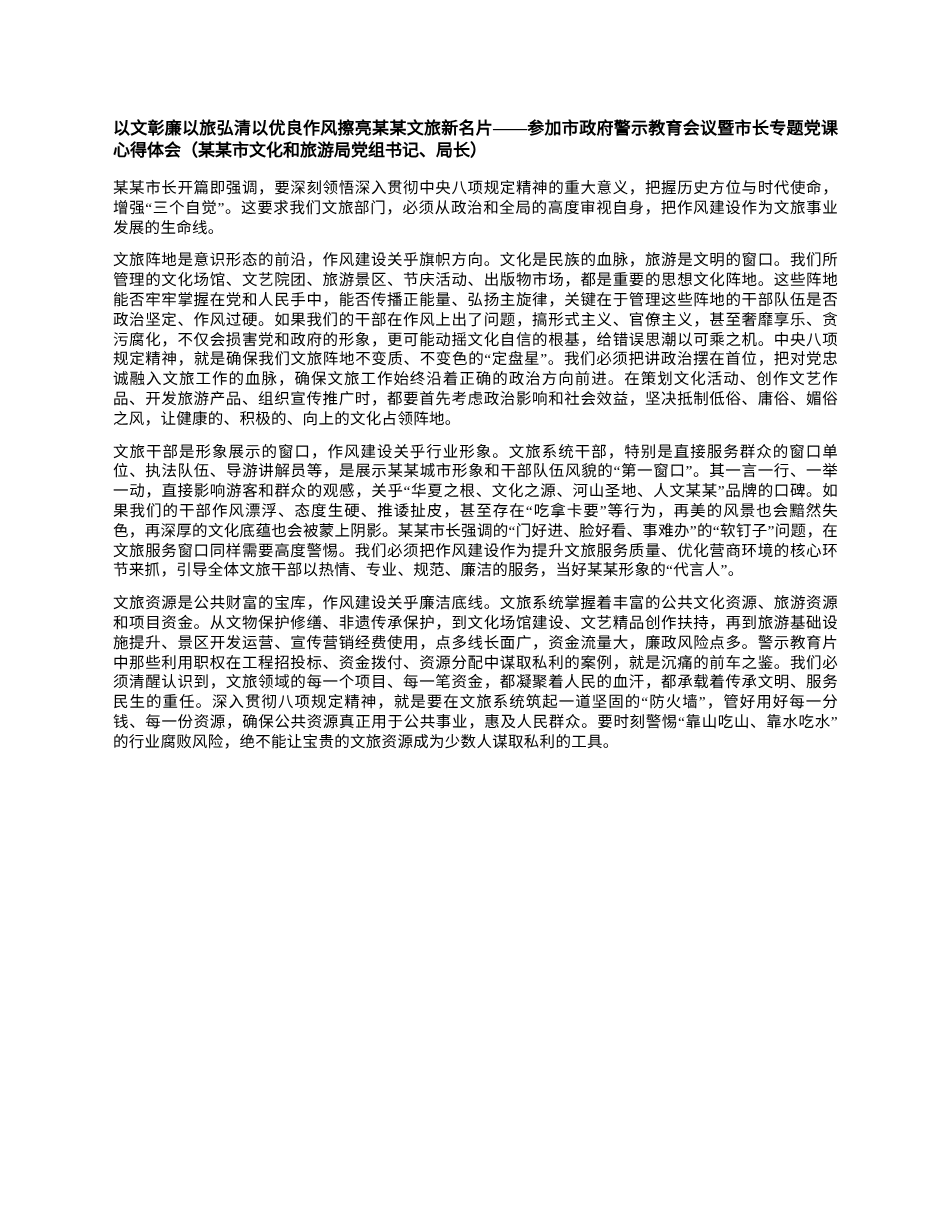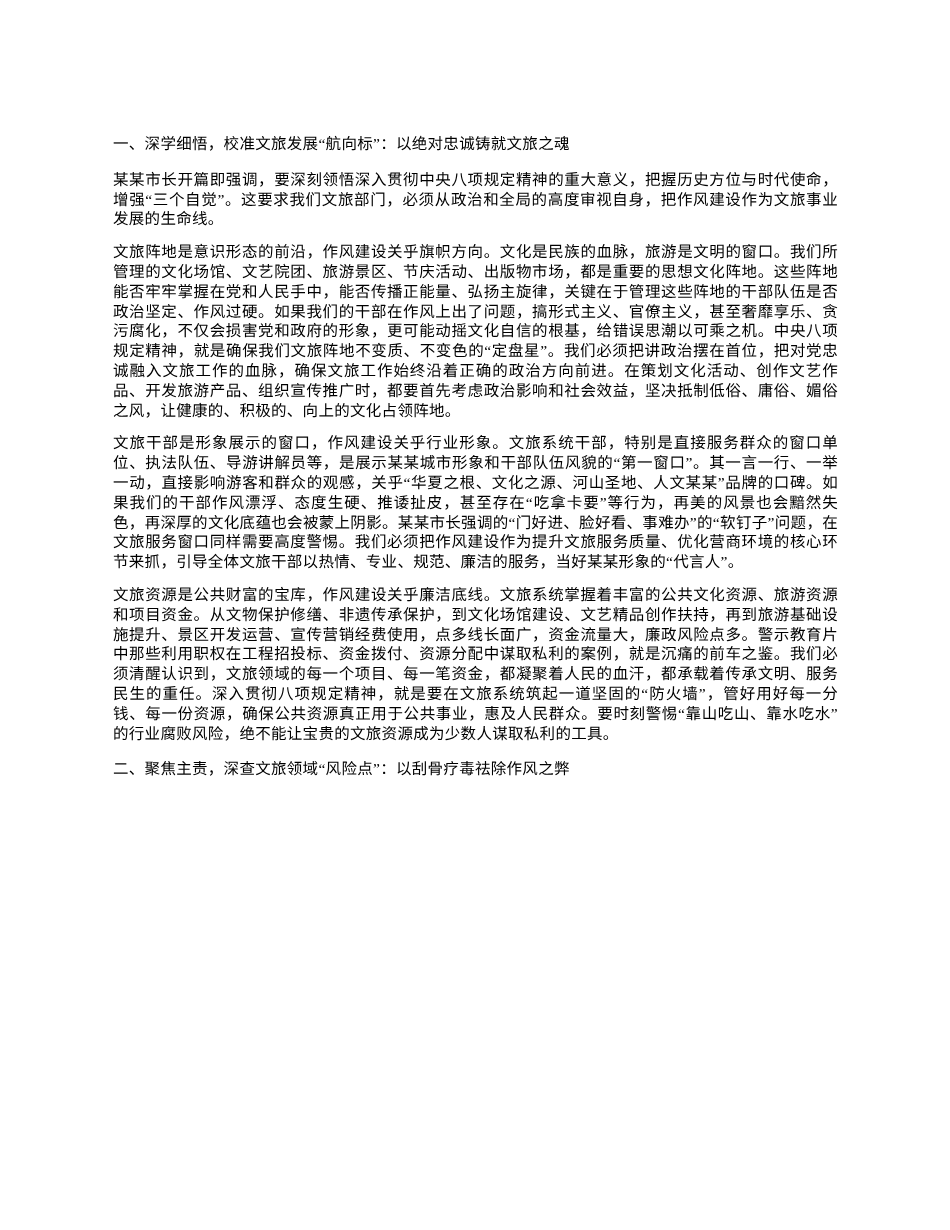--- a/index.html
+++ b/index.html
@@ -42,27 +42,26 @@
   .section-heading {
     margin-top: 16px;
     margin-bottom: 16px;
   }
 </style>
 </head>
 <body>
 
 <div class="page">
 
+  <h1 class="doc-title">以文彰廉以旅弘清以优良作风擦亮某某文旅新名片——参加市政府警示教育会议暨市长专题党课心得体会（某某市文化和旅游局党组书记、局长）</h1>
 
 
-  <p class="para section-heading">一、深学细悟，校准文旅发展“航向标”：以绝对忠诚铸就文旅之魂</p>
 
   <p class="para">某某市长开篇即强调，要深刻领悟深入贯彻中央八项规定精神的重大意义，把握历史方位与时代使命，增强“三个自觉”。这要求我们文旅部门，必须从政治和全局的高度审视自身，把作风建设作为文旅事业发展的生命线。</p>
 
   <p class="para">文旅阵地是意识形态的前沿，作风建设关乎旗帜方向。文化是民族的血脉，旅游是文明的窗口。我们所管理的文化场馆、文艺院团、旅游景区、节庆活动、出版物市场，都是重要的思想文化阵地。这些阵地能否牢牢掌握在党和人民手中，能否传播正能量、弘扬主旋律，关键在于管理这些阵地的干部队伍是否政治坚定、作风过硬。如果我们的干部在作风上出了问题，搞形式主义、官僚主义，甚至奢靡享乐、贪污腐化，不仅会损害党和政府的形象，更可能动摇文化自信的根基，给错误思潮以可乘之机。中央八项规定精神，就是确保我们文旅阵地不变质、不变色的“定盘星”。我们必须把讲政治摆在首位，把对党忠诚融入文旅工作的血脉，确保文旅工作始终沿着正确的政治方向前进。在策划文化活动、创作文艺作品、开发旅游产品、组织宣传推广时，都要首先考虑政治影响和社会效益，坚决抵制低俗、庸俗、媚俗之风，让健康的、积极的、向上的文化占领阵地。</p>
 
   <p class="para">文旅干部是形象展示的窗口，作风建设关乎行业形象。文旅系统干部，特别是直接服务群众的窗口单位、执法队伍、导游讲解员等，是展示某某城市形象和干部队伍风貌的“第一窗口”。其一言一行、一举一动，直接影响游客和群众的观感，关乎“华夏之根、文化之源、河山圣地、人文某某”品牌的口碑。如果我们的干部作风漂浮、态度生硬、推诿扯皮，甚至存在“吃拿卡要”等行为，再美的风景也会黯然失色，再深厚的文化底蕴也会被蒙上阴影。某某市长强调的“门好进、脸好看、事难办”的“软钉子”问题，在文旅服务窗口同样需要高度警惕。我们必须把作风建设作为提升文旅服务质量、优化营商环境的核心环节来抓，引导全体文旅干部以热情、专业、规范、廉洁的服务，当好某某形象的“代言人”。</p>
 
   <p class="para">文旅资源是公共财富的宝库，作风建设关乎廉洁底线。文旅系统掌握着丰富的公共文化资源、旅游资源和项目资金。从文物保护修缮、非遗传承保护，到文化场馆建设、文艺精品创作扶持，再到旅游基础设施提升、景区开发运营、宣传营销经费使用，点多线长面广，资金流量大，廉政风险点多。警示教育片中那些利用职权在工程招投标、资金拨付、资源分配中谋取私利的案例，就是沉痛的前车之鉴。我们必须清醒认识到，文旅领域的每一个项目、每一笔资金，都凝聚着人民的血汗，都承载着传承文明、服务民生的重任。深入贯彻八项规定精神，就是要在文旅系统筑起一道坚固的“防火墙”，管好用好每一分钱、每一份资源，确保公共资源真正用于公共事业，惠及人民群众。要时刻警惕“靠山吃山、靠水吃水”的行业腐败风险，绝不能让宝贵的文旅资源成为少数人谋取私利的工具。</p>
 
-  <p class="para section-heading">二、聚焦主责，深查文旅领域“风险点”：以刮骨疗毒祛除作风之弊</p>
 
 </div>
 
 </body></html>

